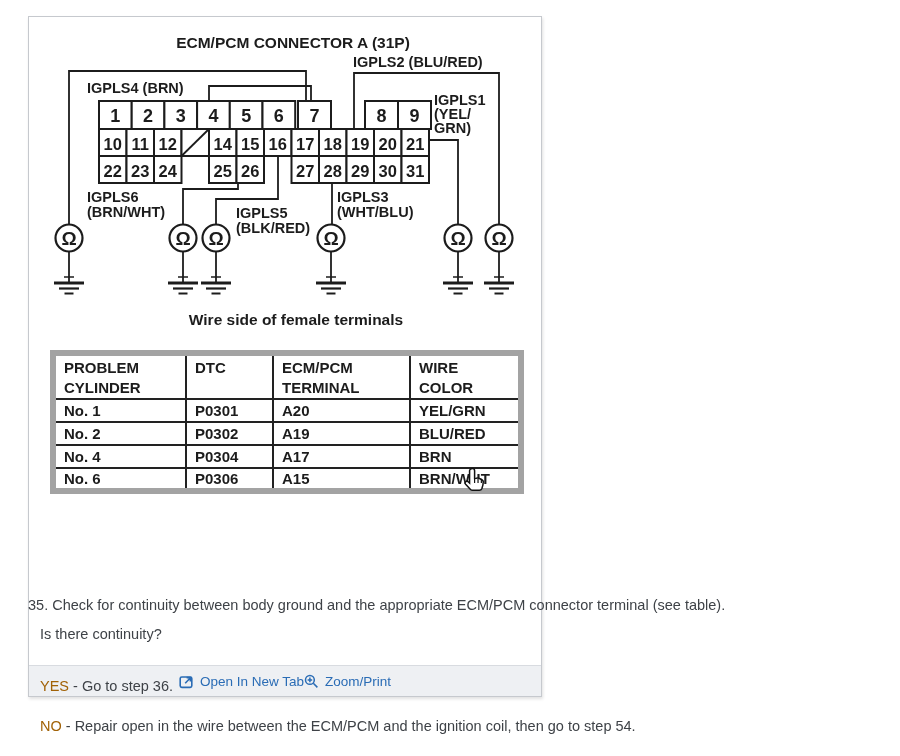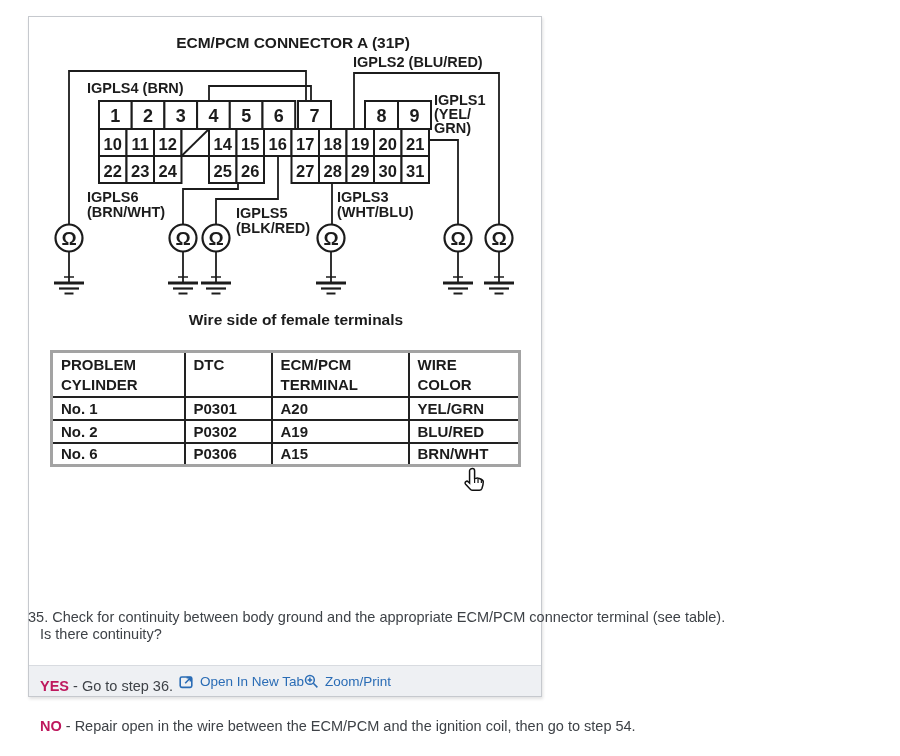--- a/index.html
+++ b/index.html
@@ -14,37 +14,37 @@
   svg text { fill:#1c1c1c; }
   .scan-bold { font-weight:700; }
 
   
   .term-table { position:absolute; left:21px; top:333px; border-collapse:collapse;
     table-layout:fixed; width:468px; color:#1c1c1c; }
   .term-table th, .term-table td { border:2px solid #222; font-size:15px; font-weight:700;
     text-align:left; overflow:hidden; }
   .term-table th { height:45px; vertical-align:top; padding:2px 4px 0 8px; line-height:20px; }
   .term-table td { height:23px; padding:0 4px 0 8px; }
-  .term-table { border:3px solid #a3a3a3; }
+  .term-table { border:6px solid #a3a3a3; }
 
   
   .toolbar { position:absolute; left:0; bottom:0; width:100%; height:31px;
     background:#eef0f3; border-top:1px solid #d8dbe0; display:flex;
     align-items:center; justify-content:center; padding:0 13px; }
   .tool-link { display:flex; align-items:center; gap:6px; color:var(--link,#2a6cb5);
     font-size:13.5px; text-decoration:none; cursor:pointer; }
   .tool-link svg { display:block; }
 
   
   .cursor { position:absolute; left:434px; top:450px; width:26px; height:30px; pointer-events:none; }
 
   
   .instr { position:absolute; color:#3e4247; font-size:14.5px; white-space:nowrap; }
-  .instr b { font-weight:700; color:#be185d; }
-  #step-text { left:28px; top:597px;margin-top:12px; }
+  .instr b { font-weight:400; color:#a16207; }
+  #step-text { left:28px; top:597px; }
   #question-text { left:40px; top:626px; }
   #yes-text { left:40px; top:678px; }
   #no-text { left:40px; top:718px; }
 </style>
 </head>
 <body>
 
 <div class="card">
   <div class="diagram-wrap">
     <svg width="512" height="332" viewBox="0 0 512 332">
@@ -231,20 +231,26 @@
             <td>A20</td>
             <td>YEL/GRN</td>
           </tr>
           <tr>
             <td>No. 2</td>
             <td>P0302</td>
             <td>A19</td>
             <td>BLU/RED</td>
           </tr>
           <tr>
+            <td>No. 4</td>
+            <td>P0304</td>
+            <td>A17</td>
+            <td>BRN</td>
+          </tr>
+          <tr>
             <td>No. 6</td>
             <td>P0306</td>
             <td>A15</td>
             <td>BRN/WHT</td>
           </tr>
         </tbody>
     </table>
 
     
     <svg class="cursor" viewBox="0 0 24 28">

